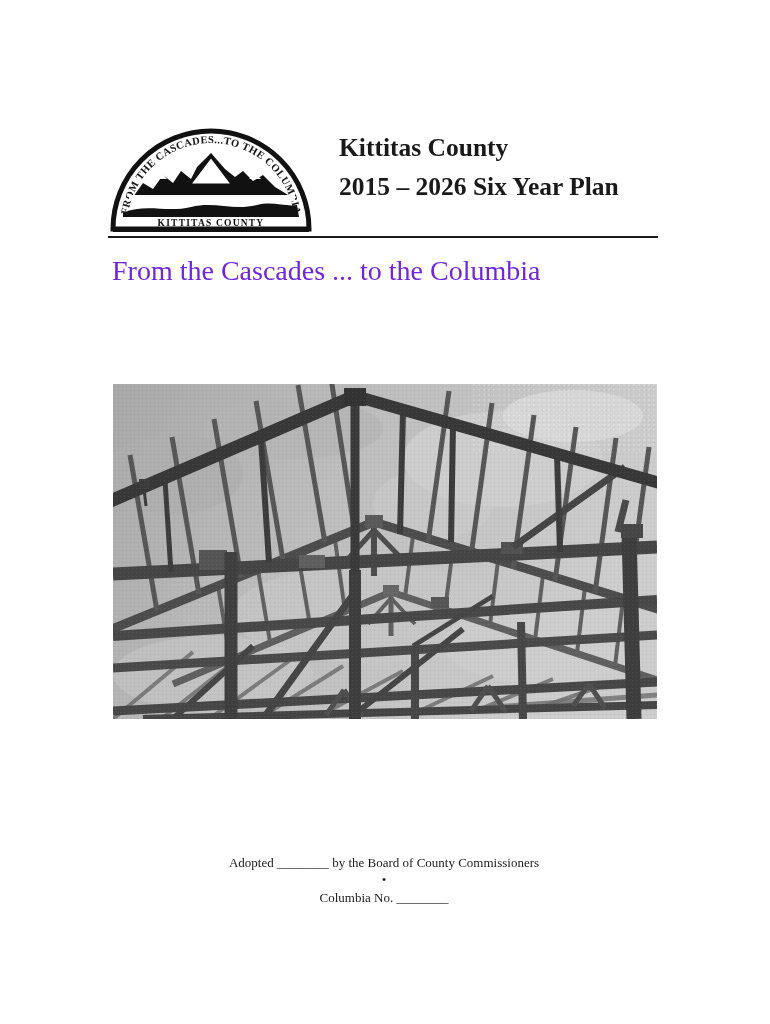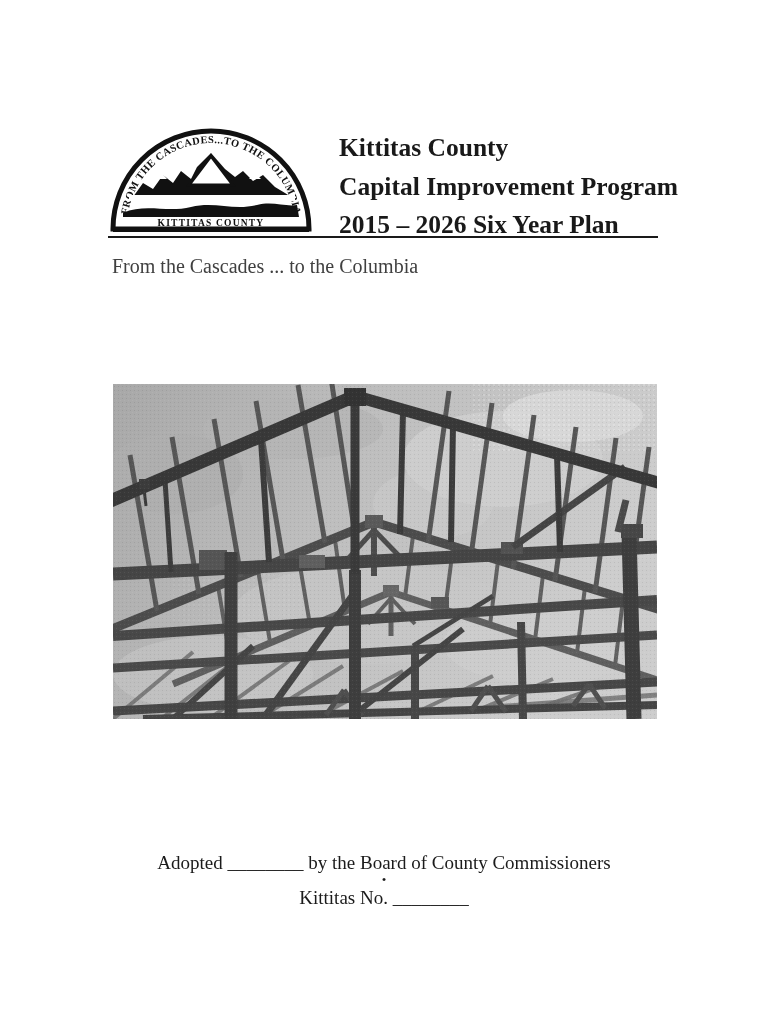--- a/index.html
+++ b/index.html
@@ -30,41 +30,41 @@
   }
   .header-rule {
     position: absolute;
     left: 108px; top: 236px;
     width: 550px; height: 2px;
     background: #1a1a1a;
   }
   .tagline {
     position: absolute;
     left: 112px; top: 255px;
-    font-size: 20px;
+    font-size: 28px;
     font-weight: 400;
-    color: #404040;
+    color: #6d28d9;
     white-space: nowrap;
   }
   .photo {
     position: absolute;
     left: 113px; top: 384px;
     width: 544px; height: 335px;
     margin: 0;
     overflow: hidden;
   }
   .photo svg { display: block; }
   .footer {
     position: absolute;
     left: 110px; top: 854px;
     width: 548px;
     text-align: center;
     color: #1b1b1b;
   }
-  .footer .line { font-size: 19px; line-height: 18px; white-space: nowrap; }
+  .footer .line { font-size: 13px; line-height: 18px; white-space: nowrap; }
   .footer .bullet { font-size: 13px; line-height: 12px; margin: 2px 0 3px 0; }
   .logo svg text { font-family: "Liberation Serif", "DejaVu Serif", serif; }
 </style>
 </head>
 <body>
 
 <div class="page">
 
   <div class="logo">
     <svg width="204" height="116" viewBox="0 0 204 116">
@@ -87,21 +87,20 @@
       <path d="M14 94 C36 84 58 94 82 88 C106 82 124 92 148 86 C164 82 176 88 188 86 L190 98 L14 98 Z" fill="#111111"></path>
 
       <text x="102" y="107" text-anchor="middle" font-size="9.5" font-weight="700" letter-spacing="1.2" fill="#111111">KITTITAS COUNTY</text>
 
       <rect x="4" y="108" width="196" height="5" fill="#111111"></rect>
     </svg>
   </div>
 
   <div class="title-block">
     <div class="title-line">Kittitas County</div>
-    <div class="title-line">Capital Improvement Program</div>
     <div class="title-line">2015 – 2026 Six Year Plan</div>
   </div>
 
   <div class="header-rule"></div>
 
   <div class="tagline">From the Cascades ... to the Columbia</div>
 
   <figure class="photo" aria-label="Grayscale photo of wooden pole-barn roof trusses under construction against a cloudy sky">
     <svg width="544" height="335" viewBox="0 0 544 335">
       <defs>
@@ -252,16 +251,16 @@
         <line x1="31" y1="105" x2="33" y2="122" stroke="#3a3a3a" stroke-width="3"></line>
       </g>
 
       <rect x="0" y="0" width="544" height="335" fill="url(#grain)" opacity="0.5"></rect>
     </svg>
   </figure>
 
   <footer class="footer">
     <div class="line">Adopted ________ by the Board of County Commissioners</div>
     <div class="bullet">•</div>
-    <div class="line">Kittitas No. ________</div>
+    <div class="line">Columbia No. ________</div>
   </footer>
 
 </div>
 
 </body></html>

